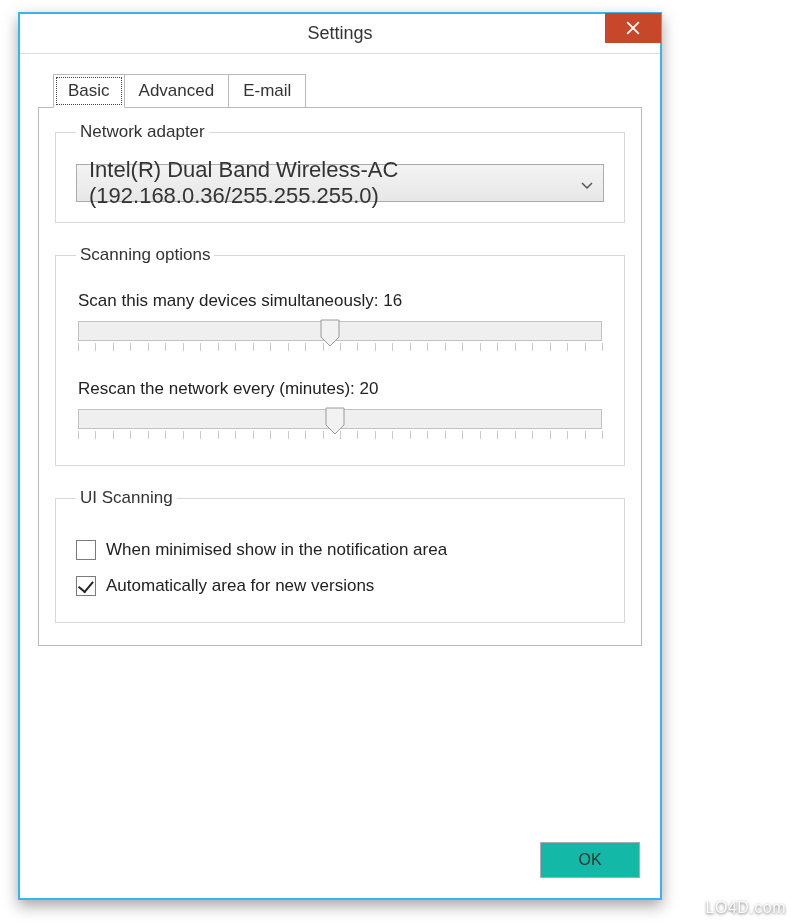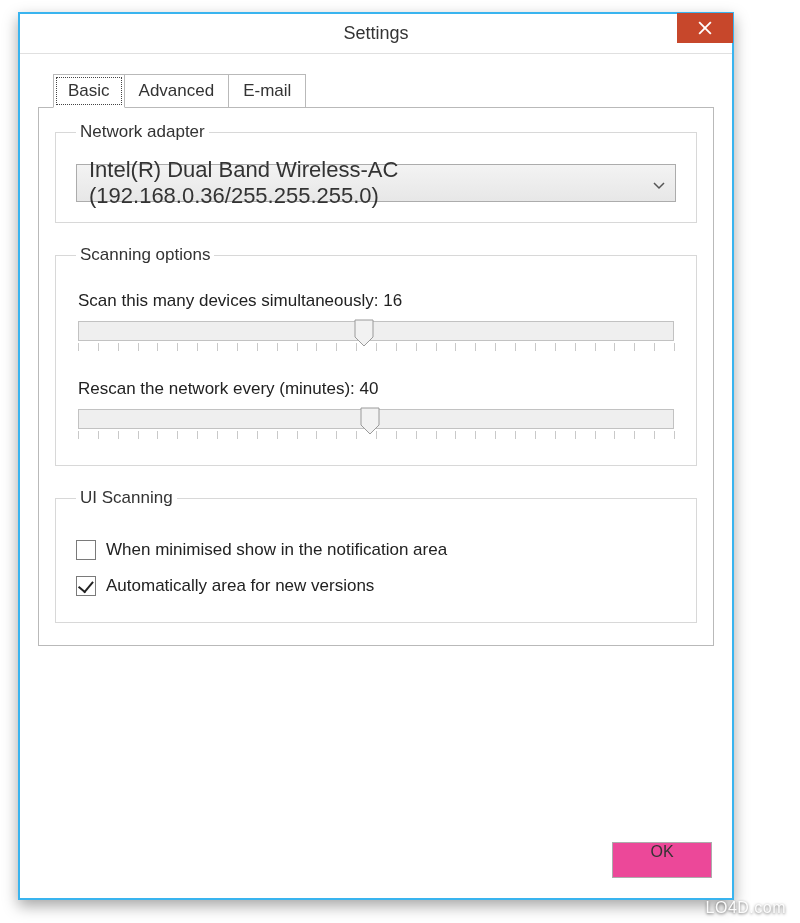--- a/index.html
+++ b/index.html
@@ -7,21 +7,21 @@
     margin: 0; padding: 0;
     width: 800px; height: 923px;
     font-family: "Segoe UI", Tahoma, sans-serif;
     font-size: 17px;
     color: #222;
     background: #fff;
   }
   .window {
     position: absolute;
     left: 18px; top: 12px;
-    width: 716px; height: 888px;
+    width: 644px; height: 888px;
     border: 2px solid #39b4ef;
     background: #fff;
     box-shadow: 0 6px 14px rgba(0,0,0,0.35);
   }
   .titlebar {
     height: 40px;
     background: #fff;
     border-bottom: 1px solid #e0e0e0;
     display: flex;
     align-items: center;
@@ -137,23 +137,23 @@
   .chk.checked::after {
     content: "";
     width: 12px; height: 7px;
     border-left: 2.5px solid #222;
     border-bottom: 2.5px solid #222;
     transform: rotate(-50deg) translate(1px,-1px);
   }
   .btn {
     width: 100px; height: 36px;
     border: 1px solid #acacac;
-    background: #ec4899;
+    background: #14b8a6;
     font-size: 16px; color: #333;
-    display: flex; justify-content: center;
+    display: flex; align-items: center; justify-content: center;
   }
   .watermark {
     position: absolute;
     right: 14px; bottom: 6px;
     font-size: 16px;
     color: rgba(255,255,255,0.95);
     text-shadow: 0 1px 3px rgba(0,0,0,0.6);
     letter-spacing: 0.5px;
     pointer-events: none;
   }
@@ -247,21 +247,21 @@
               <span style="left: 83.3333%;"></span>
               <span style="left: 86.6667%;"></span>
               <span style="left: 90%;"></span>
               <span style="left: 93.3333%;"></span>
               <span style="left: 96.6667%;"></span>
               <span style="left: 100%;"></span>
             </div>
         </div>
 
         <div class="slider-wrap" style="margin-bottom:4px">
-          <div class="field-label">Rescan the network every (minutes): 40</div>
+          <div class="field-label">Rescan the network every (minutes): 20</div>
           <div class="slider-track">
             <div class="slider-thumb" id="thumb2" style="left: 49%;">
               <svg width="20" height="28" viewBox="0 0 20 28">
                 <path d="M1 1 H19 V18 L10 27 L1 18 Z" fill="#f2f2f2" stroke="#9a9a9a" stroke-width="1"></path>
               </svg>
             </div>
           </div>
           <div class="ticks" id="ticks2">
               <span style="left: 0%;"></span>
               <span style="left: 3.33333%;"></span>

